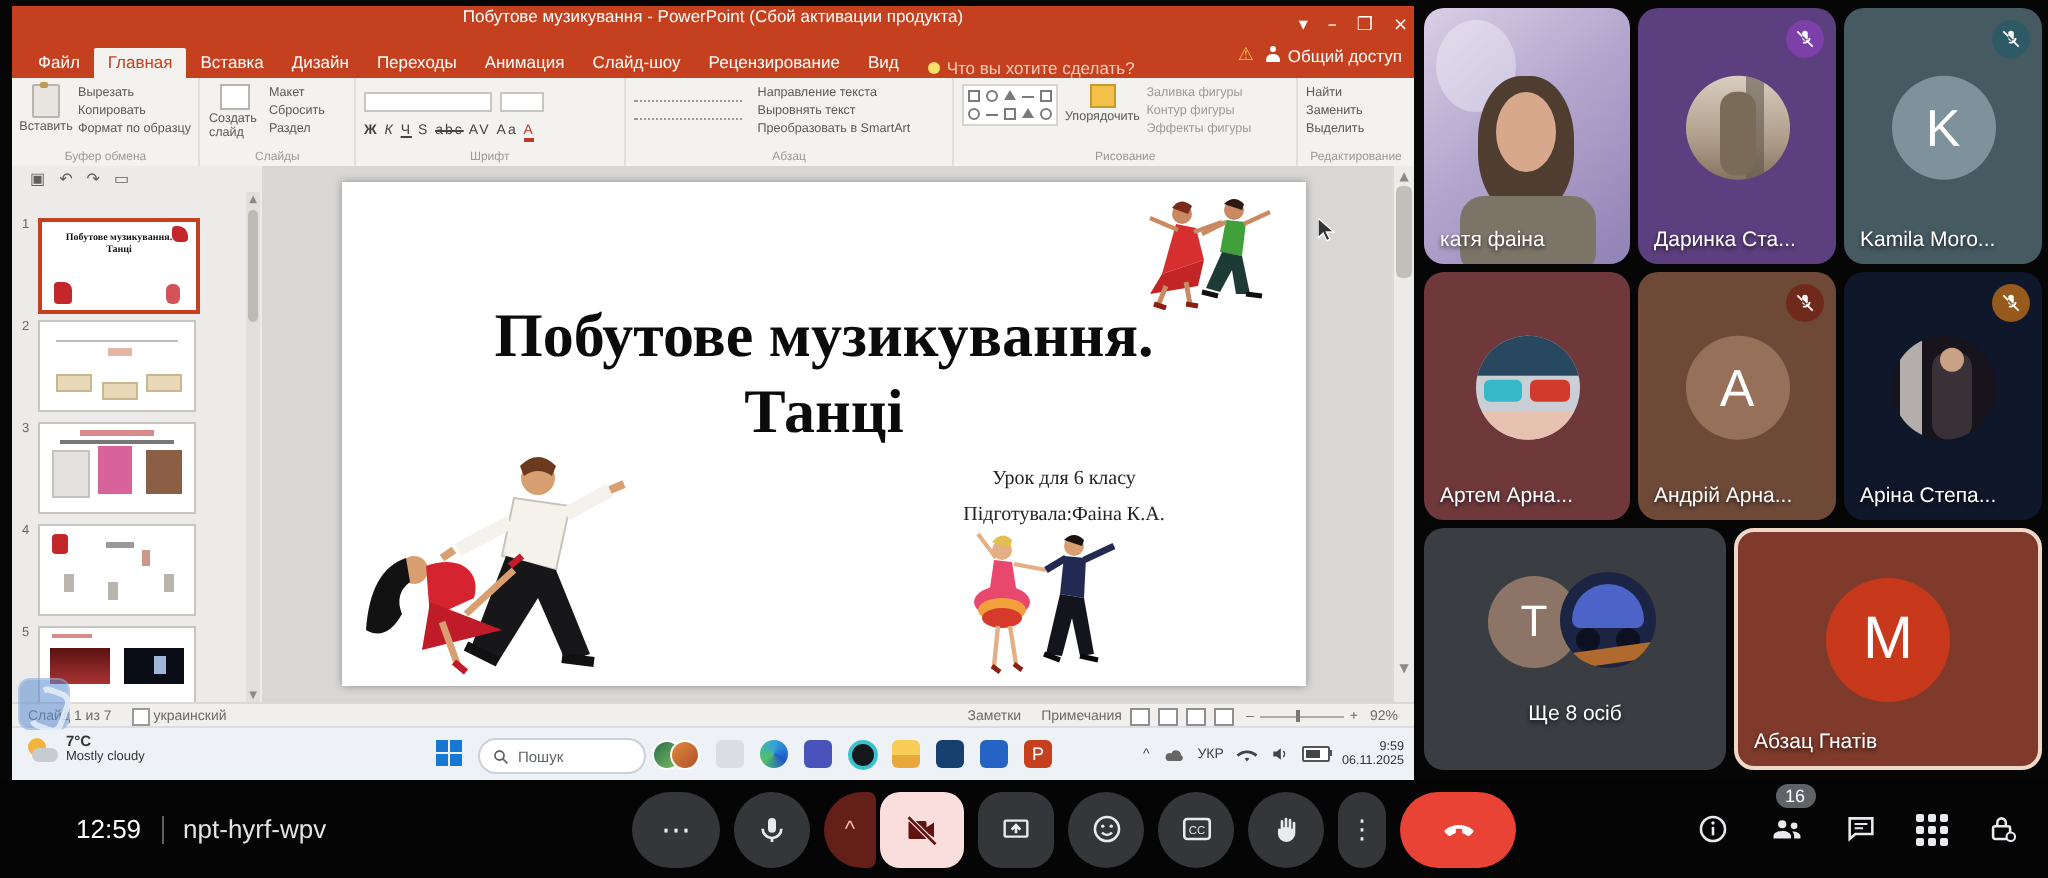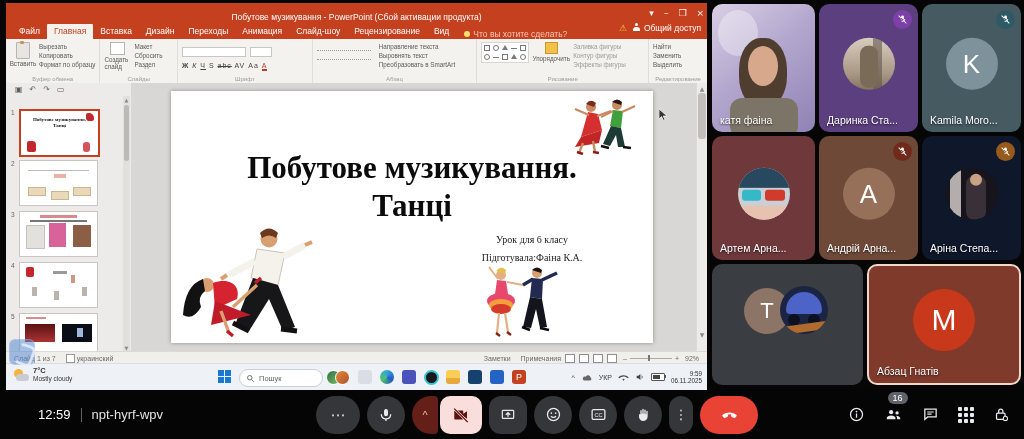--- a/index.html
+++ b/index.html
@@ -4,21 +4,21 @@
 <style>
   html,body{margin:0;padding:0;background:#000;}
   .stage{position:relative;width:1024px;height:439px;background:#060606;overflow:hidden;
          font-family:"Liberation Sans",sans-serif;-webkit-font-smoothing:antialiased;}
   .abs{position:absolute;}
 
   
   .screen{position:absolute;left:6px;top:3px;width:701px;height:387px;background:#E8E6E3;overflow:hidden;}
 
   .ppt-title{position:absolute;left:0;top:0;right:0;height:19px;background:#C5401E;color:#fff;
-             display:flex;align-items:flex-end;justify-content:center;font-size:8.5px;}
+             display:flex;align-items:flex-start;justify-content:center;font-size:8.5px;}
   .winctl{position:absolute;right:3px;top:0;height:19px;display:flex;align-items:center;gap:10px;
           color:#fff;font-size:9px;font-family:"DejaVu Sans",sans-serif;}
   .winctl span{cursor:default;}
 
   .ppt-tabs{position:absolute;left:0;top:19px;right:0;height:17px;background:#C5401E;display:flex;
             align-items:flex-end;padding-left:6px;color:#fff;font-size:8.5px;}
   .tab{padding:2px 7px 3px;white-space:nowrap;}
   .tab.sel{background:#F4F2EE;color:#C5401E;border-radius:1px 1px 0 0;}
   .tellme{display:flex;align-items:center;gap:3px;margin-left:8px;color:#F7CBB9;}
   .bulb{width:6px;height:6px;border-radius:50%;background:#F7E16B;}
@@ -574,20 +574,21 @@
 
   <div class="tile" style="left:712px;top:264px;width:151px;height:121px;background:#3A3D41">
     <div class="abs" style="left:32px;top:24px;width:46px;height:46px;border-radius:50%;background:#8C7566;color:#fff;
                             display:flex;align-items:center;justify-content:center;font-size:22px">T</div>
     <div class="abs" style="left:68px;top:22px;width:48px;height:48px;border-radius:50%;background:#1B2442;overflow:hidden">
       <div class="abs" style="left:6px;top:6px;width:36px;height:22px;border-radius:18px 18px 4px 4px;background:#4C63C8"></div>
       <div class="abs" style="left:8px;top:28px;width:12px;height:12px;border-radius:50%;background:#0C1020"></div>
       <div class="abs" style="left:28px;top:28px;width:12px;height:12px;border-radius:50%;background:#0C1020"></div>
       <div class="abs" style="left:0;bottom:2px;width:48px;height:8px;background:#B06A2E;transform:rotate(-8deg)"></div>
     </div>
+    <div class="tname center">Ще 8 осіб</div>
   </div>
 
   <div class="tile" style="left:867px;top:264px;width:154px;height:121px;background:#7F3A2B;border:2px solid #F0D8C8;box-sizing:border-box">
     <div class="av" style="width:62px;height:62px;background:#C8391B;font-size:30px">M</div>
     <div class="tname">Абзац Гнатів</div>
   </div>
 
   <div class="bar">
     <div class="bar-left">
       <span>12:59</span>

